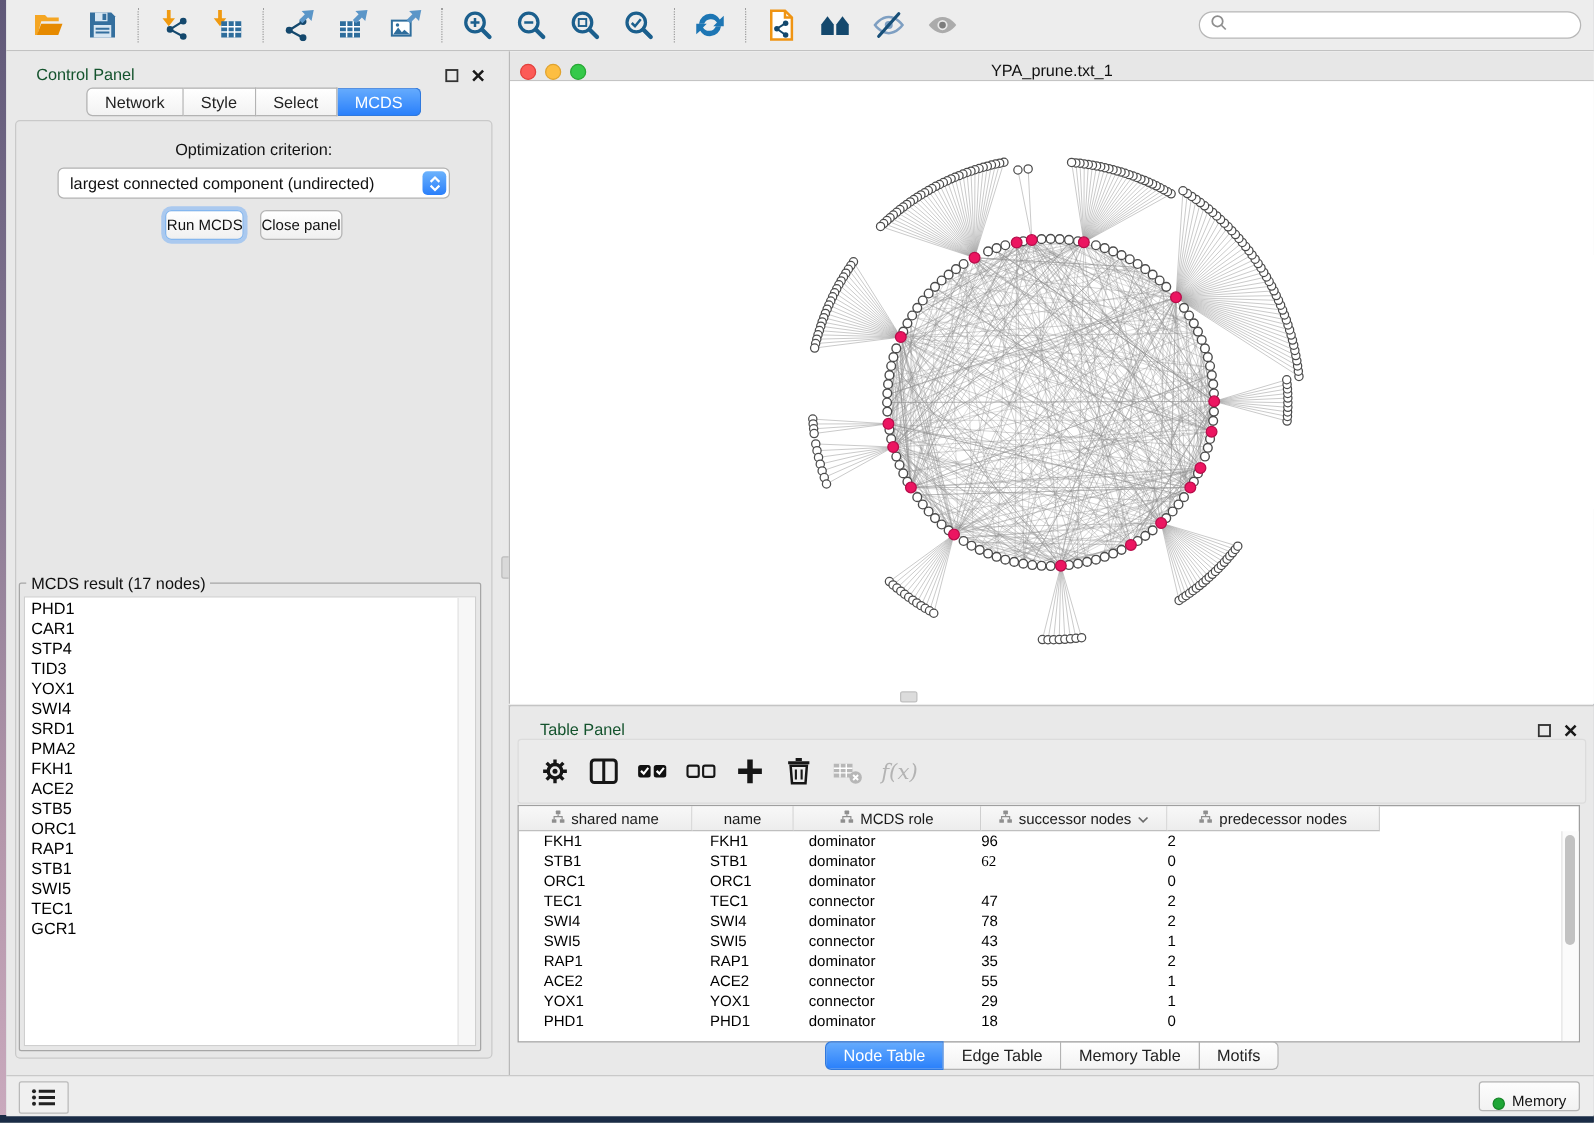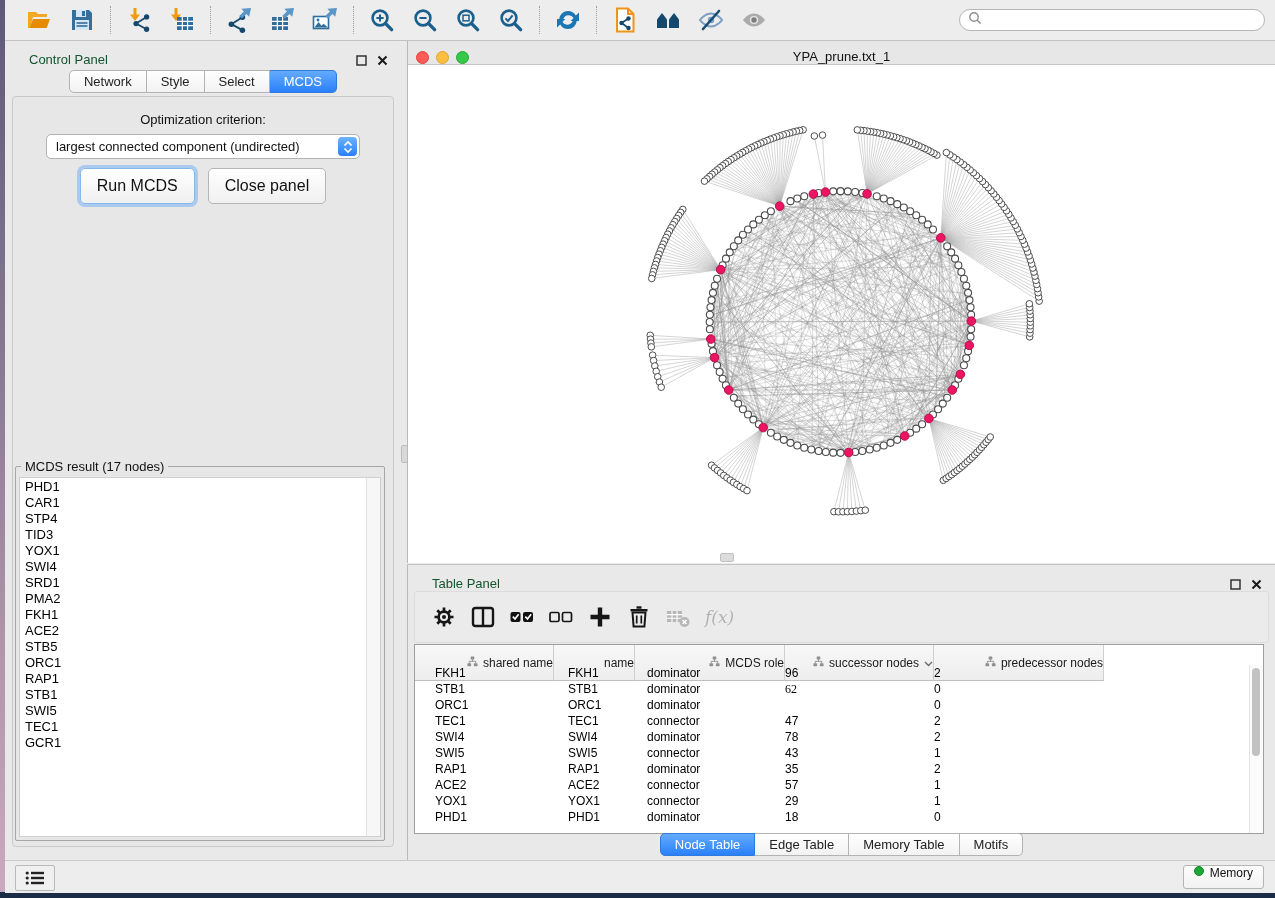--- a/index.html
+++ b/index.html
@@ -36,21 +36,21 @@
   .seg.active{background:linear-gradient(#65abfd,#2a80fb);color:#fff;border-color:#3079dd}
   #cp-content{position:absolute;left:7px;right:7px;top:55px;bottom:13px;background:#e7e7e7;
     border:1px solid #c9c9c9;border-radius:4px}
   #opt-label{position:absolute;top:15px;left:0;right:0;text-align:center;font-size:13px;color:#111}
   #opt-select{position:absolute;top:37px;left:33px;right:33px;height:23px;background:#fff;
     border:1px solid #b2b2b2;border-radius:5px;display:flex;align-items:center;cursor:pointer}
   #opt-select .sel-text{flex:1;font-size:13px;color:#111;padding-left:9px;white-space:nowrap}
   #opt-select .stepper{width:19px;height:19px;margin-right:2px;border-radius:4px;
     background:linear-gradient(#6db3fc,#2a7ffb);display:flex;align-items:center;justify-content:center}
   #cp-buttons{position:absolute;top:71px;left:0;right:0;display:flex;justify-content:center;gap:13px}
-  .cp-btn{height:36px;font-size:16px;font-family:inherit;color:#111;padding:0 16px;
+  .cp-btn{height:24px;font-size:12px;font-family:inherit;color:#111;padding:0 0;
     background:linear-gradient(#ffffff,#f0f0f0);border:1px solid #b5b5b5;border-radius:5px;cursor:pointer}
   .cp-btn.focused{border-color:#85b7ef;box-shadow:0 0 0 3px rgba(120,176,245,.55)}
   
   #mcds-result{position:absolute;left:2px;right:8px;top:369px;bottom:5px;
     border:1px solid #a6a6a6;border-radius:2px}
   #mcds-legend{position:absolute;top:-8px;left:5px;background:#e7e7e7;padding:0 4px;font-size:13px;color:#111}
   #mcds-listwrap{position:absolute;left:3px;right:3px;top:10px;bottom:3px;background:#fff;
     border:1px solid #cfcfcf;overflow:hidden}
   #mcds-list{position:absolute;left:0;top:1px;right:14px;bottom:0}
   .mcds-item{font-size:13px;line-height:16px;color:#000;padding-left:5px}
@@ -75,36 +75,36 @@
   
   #table-panel{position:absolute;left:402px;top:564px;right:0;height:296px;background:#e9e9e9;
     border-left:1px solid #b9b9b9;border-top:1px solid #c4c4c4}
   #tp-toolbar{position:absolute;left:6px;right:6px;top:26px;height:50px;background:#ebebeb;
     border:1px solid #dcdcdc;border-radius:3px;display:flex;align-items:center;gap:13px;padding-left:16px}
   .tpicon{width:26px;height:26px;display:inline-flex;cursor:pointer}
   .tpicon.disabled{cursor:default}
   #node-table{position:absolute;left:6px;right:11px;top:79px;height:188px;background:#fff;
     border:1px solid #9f9f9f;overflow:hidden}
   #nt-header{position:absolute;left:0;top:0;height:20px;display:flex}
-  .hcell{box-sizing:border-box;height:36px;background:linear-gradient(#f8f8f8,#ededed);
+  .hcell{box-sizing:border-box;height:20px;background:linear-gradient(#f8f8f8,#ededed);
     border-right:1px solid #cfcfcf;border-bottom:1px solid #bfbfbf;display:flex;align-items:center;
-    justify-content:flex-end;gap:5px;font-size:12px;color:#1a1a1a;cursor:pointer}
+    justify-content:center;gap:5px;font-size:12px;color:#1a1a1a;cursor:pointer}
   #nt-rows{position:absolute;left:0;right:14px;top:20px;bottom:0}
   .trow{display:flex;height:16px;cursor:default}
   .tcell{box-sizing:border-box;font-size:12px;color:#000;line-height:16px;white-space:nowrap;overflow:hidden}
   .tcell.num{text-align:left}
   #nt-scrollbar{position:absolute;right:0;top:20px;bottom:0;width:13px;background:#fbfbfb;border-left:1px solid #e4e4e4}
   #nt-scrollbar .thumb{position:absolute;left:2px;top:3px;width:8px;height:88px;background:#c2c2c2;border-radius:4px}
   #tp-tabs{position:absolute;left:0;right:0;top:268px;height:23px;display:flex;justify-content:center}
   
   #status-bar{position:absolute;left:0;right:0;top:860px;height:32px;background:#ededed;border-top:1px solid #c9c9c9}
   #status-list-btn{position:absolute;left:10px;top:4px;width:38px;height:24px;background:#f0f0f0;
     border:1px solid #b9b9b9;border-radius:2px;display:flex;align-items:center;justify-content:center;cursor:pointer}
   #memory-btn{position:absolute;right:11px;top:4px;height:24px;background:linear-gradient(#fdfdfd,#f2f2f2);
-    border:1px solid #b5b5b5;border-radius:3px;display:flex;align-items:flex-start;gap:6px;padding:0 10px;
+    border:1px solid #b5b5b5;border-radius:3px;display:flex;align-items:flex-end;gap:6px;padding:0 10px;
     font-size:12px;color:#111;font-family:inherit;cursor:pointer}
   #memory-btn .dot{width:10px;height:10px;border-radius:50%;background:#1ea636;border:1px solid #158527;box-sizing:border-box}
 </style>
 </head>
 <body>
 
 <div id="wall-left"></div>
 <div id="wall-bottom"></div>
 
 <div id="app">
@@ -1459,21 +1459,21 @@
             <div class="tcell" style="width: 139px; padding-left: 20px;">RAP1</div>
             <div class="tcell" style="width: 81px; padding-left: 14px;">RAP1</div>
             <div class="tcell" style="width: 150px; padding-left: 12px;">dominator</div>
             <div class="tcell num" style="width: 149px; padding-right: 15px;">35</div>
             <div class="tcell num" style="width: 170px; padding-right: 12px;">2</div>
           </div>
           <div class="trow">
             <div class="tcell" style="width: 139px; padding-left: 20px;">ACE2</div>
             <div class="tcell" style="width: 81px; padding-left: 14px;">ACE2</div>
             <div class="tcell" style="width: 150px; padding-left: 12px;">connector</div>
-            <div class="tcell num" style="width: 149px; padding-right: 15px;">57</div>
+            <div class="tcell num" style="width: 149px; padding-right: 15px;">55</div>
             <div class="tcell num" style="width: 170px; padding-right: 12px;">1</div>
           </div>
           <div class="trow">
             <div class="tcell" style="width: 139px; padding-left: 20px;">YOX1</div>
             <div class="tcell" style="width: 81px; padding-left: 14px;">YOX1</div>
             <div class="tcell" style="width: 150px; padding-left: 12px;">connector</div>
             <div class="tcell num" style="width: 149px; padding-right: 15px;">29</div>
             <div class="tcell num" style="width: 170px; padding-right: 12px;">1</div>
           </div>
           <div class="trow">

